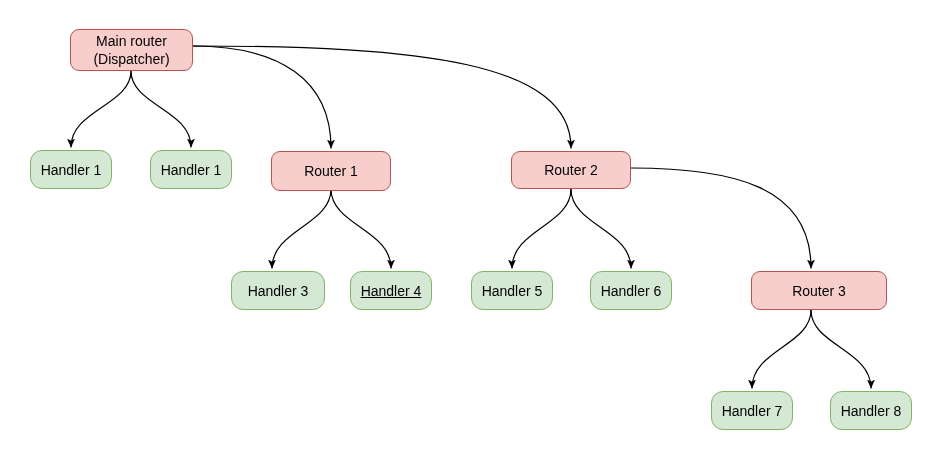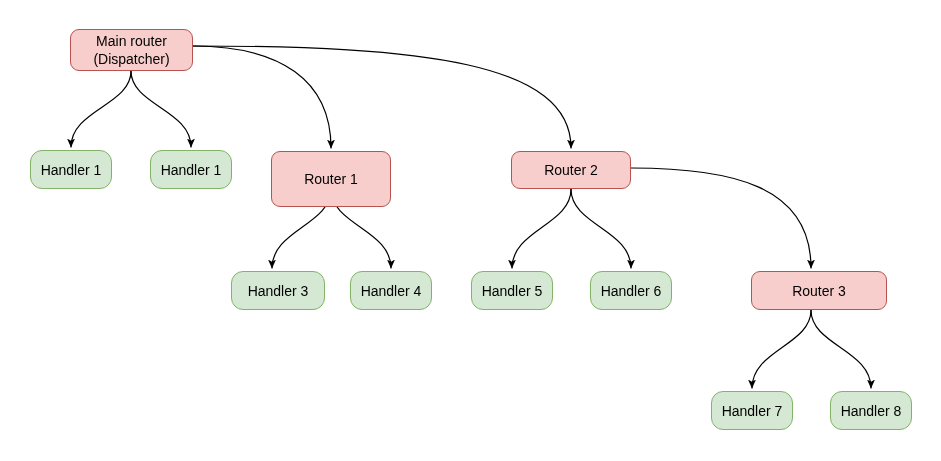--- a/index.html
+++ b/index.html
@@ -80,24 +80,24 @@
         <path d="M 811 310 C 811 345 752 350 752 388" fill="none" stroke="#000000" stroke-width="1.2" stroke-linecap="round" marker-end="url(#arrowhead)"></path>
         <path d="M 811 310 C 811 345 871 350 871 388" fill="none" stroke="#000000" stroke-width="1.2" stroke-linecap="round" marker-end="url(#arrowhead)"></path>
       </g>
   </svg>
 
   <div id="node-group">
       <div class="node node-router" style="left: 70px; top: 29px; width: 123px; height: 42px;"><span class="node-label">Main router
 (Dispatcher)</span></div>
       <div class="node node-handler" style="left: 30px; top: 150px; width: 82px; height: 39px;"><span class="node-label">Handler 1</span></div>
       <div class="node node-handler" style="left: 150px; top: 150px; width: 82px; height: 39px;"><span class="node-label">Handler 1</span></div>
-      <div class="node node-router" style="left: 271px; top: 151px; width: 120px; height: 56px;"><span class="node-label">Router 1</span></div>
+      <div class="node node-router" style="left: 271px; top: 151px; width: 120px; height: 40px;"><span class="node-label">Router 1</span></div>
       <div class="node node-router" style="left: 511px; top: 151px; width: 120px; height: 38px;"><span class="node-label">Router 2</span></div>
       <div class="node node-handler" style="left: 231px; top: 271px; width: 94px; height: 39px;"><span class="node-label">Handler 3</span></div>
-      <div class="node node-handler" style="left: 350px; top: 271px; width: 82px; height: 39px;"><span class="node-label">Handler 4</span></div>
+      <div class="node node-handler" style="left: 350px; top: 271px; width: 82px; height: 39px; text-decoration: underline;"><span class="node-label">Handler 4</span></div>
       <div class="node node-handler" style="left: 471px; top: 271px; width: 82px; height: 39px;"><span class="node-label">Handler 5</span></div>
       <div class="node node-handler" style="left: 590px; top: 271px; width: 82px; height: 39px;"><span class="node-label">Handler 6</span></div>
       <div class="node node-router" style="left: 751px; top: 271px; width: 136px; height: 39px;"><span class="node-label">Router 3</span></div>
       <div class="node node-handler" style="left: 711px; top: 391px; width: 82px; height: 39px;"><span class="node-label">Handler 7</span></div>
       <div class="node node-handler" style="left: 830px; top: 391px; width: 82px; height: 39px;"><span class="node-label">Handler 8</span></div>
     </div>
 
 </div>
 
 </body></html>

